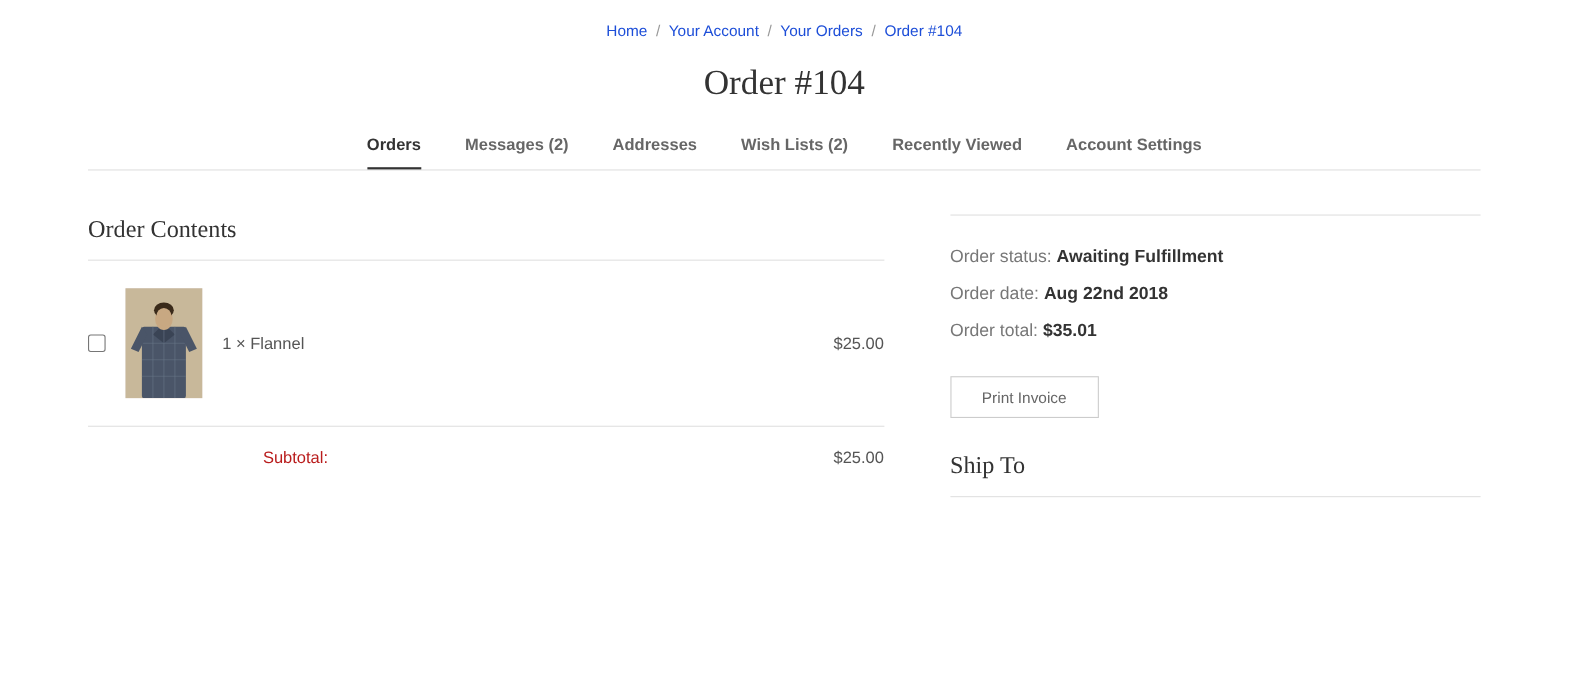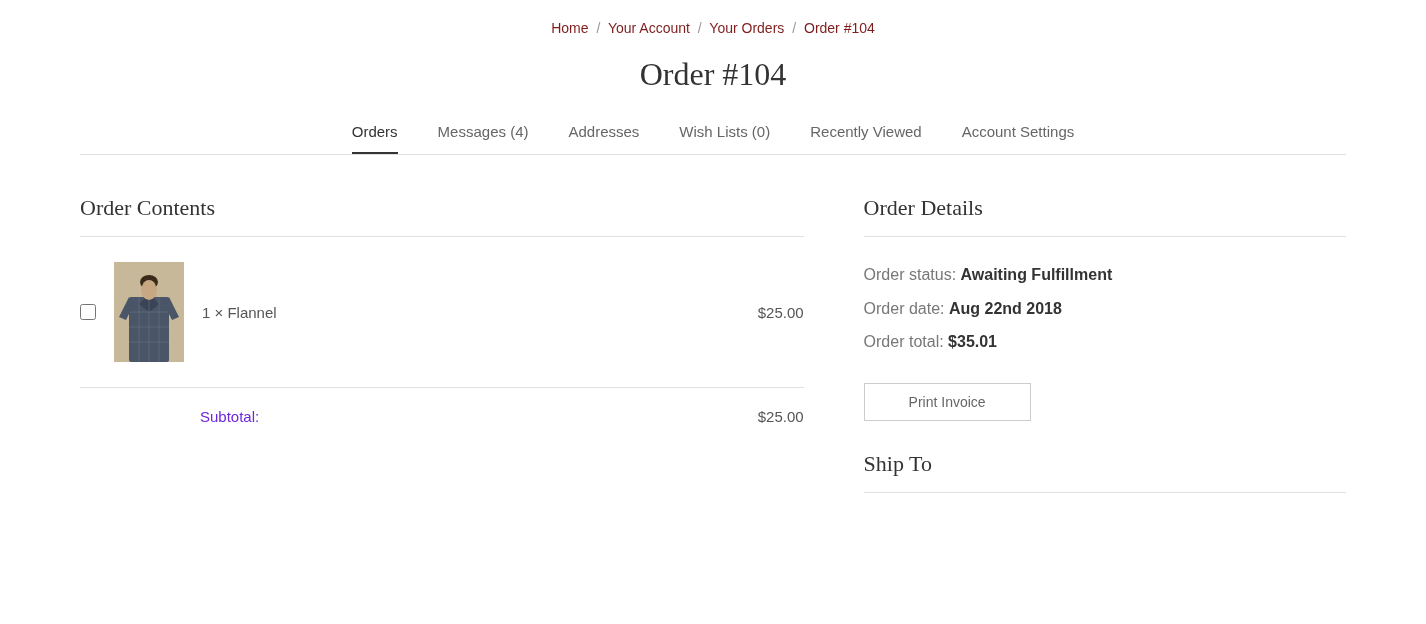--- a/index.html
+++ b/index.html
@@ -29,21 +29,21 @@
       color: #666;
       font-family: Arial, sans-serif;
     }
 
     .breadcrumb span {
       margin: 0 4px;
       color: #999;
     }
 
     .breadcrumb a {
-      color: #7f1d1d;
+      color: #1d4ed8;
       text-decoration: none;
     }
 
     
     .page-title {
       text-align: center;
       font-size: 32px;
       font-weight: 400;
       color: #333;
       margin-bottom: 30px;
@@ -51,20 +51,21 @@
     }
 
     
     .nav-tabs {
       display: flex;
       justify-content: center;
       gap: 40px;
       border-bottom: 1px solid #e0e0e0;
       margin-bottom: 40px;
       padding-bottom: 0;
+      font-weight: bold;
     }
 
     .nav-tab {
       font-size: 15px;
       color: #666;
       font-family: Arial, sans-serif;
       padding-bottom: 12px;
       cursor: pointer;
       text-decoration: none;
       border-bottom: 2px solid transparent;
@@ -161,21 +162,22 @@
       display: flex;
       justify-content: space-between;
       align-items: center;
       padding-left: 120px;
       padding-right: 0;
     }
 
     .subtotal-label {
       font-family: Arial, sans-serif;
       font-size: 15px;
-      color: #6d28d9;
+      color: #b91c1c;
+      margin-left: 39px;
     }
 
     .subtotal-value {
       font-family: Arial, sans-serif;
       font-size: 15px;
       color: #555;
     }
 
     
     .order-details {
@@ -197,21 +199,21 @@
 
     .order-detail-row strong {
       color: #333;
       font-weight: 600;
     }
 
     .print-invoice-btn {
       display: inline-block;
       margin-top: 20px;
       margin-bottom: 30px;
-      padding: 10px 44px;
+      padding: 10px 28px;
       border: 1px solid #ccc;
       background: #fff;
       color: #666;
       font-family: Arial, sans-serif;
       font-size: 14px;
       cursor: pointer;
       transition: background 0.2s;
     }
 
     .ship-to-title {
@@ -239,23 +241,23 @@
     <span>/</span>
     <a href="#">Your Orders</a>
     <span>/</span>
     <a href="#">Order #104</a>
   </div>
 
   <h1 class="page-title">Order #104</h1>
 
   <nav class="nav-tabs">
     <a class="nav-tab active">Orders</a>
-    <a class="nav-tab">Messages (4)</a>
+    <a class="nav-tab">Messages (2)</a>
     <a class="nav-tab">Addresses</a>
-    <a class="nav-tab">Wish Lists (0)</a>
+    <a class="nav-tab">Wish Lists (2)</a>
     <a class="nav-tab">Recently Viewed</a>
     <a class="nav-tab">Account Settings</a>
   </nav>
 
   <div class="main-content">
 
     <div class="order-contents">
       <h2 class="section-title">Order Contents</h2>
       <hr class="divider">
 
@@ -295,21 +297,20 @@
 
       <hr class="subtotal-divider">
 
       <div class="subtotal-row">
         <span class="subtotal-label">Subtotal:</span>
         <span class="subtotal-value">$25.00</span>
       </div>
     </div>
 
     <div class="order-details">
-      <h2 class="section-title">Order Details</h2>
       <hr class="divider">
 
       <div class="order-detail-row">
         <span>Order status:</span>
         <strong>Awaiting Fulfillment</strong>
       </div>
       <div class="order-detail-row">
         <span>Order date:</span>
         <strong>Aug 22nd 2018</strong>
       </div>

